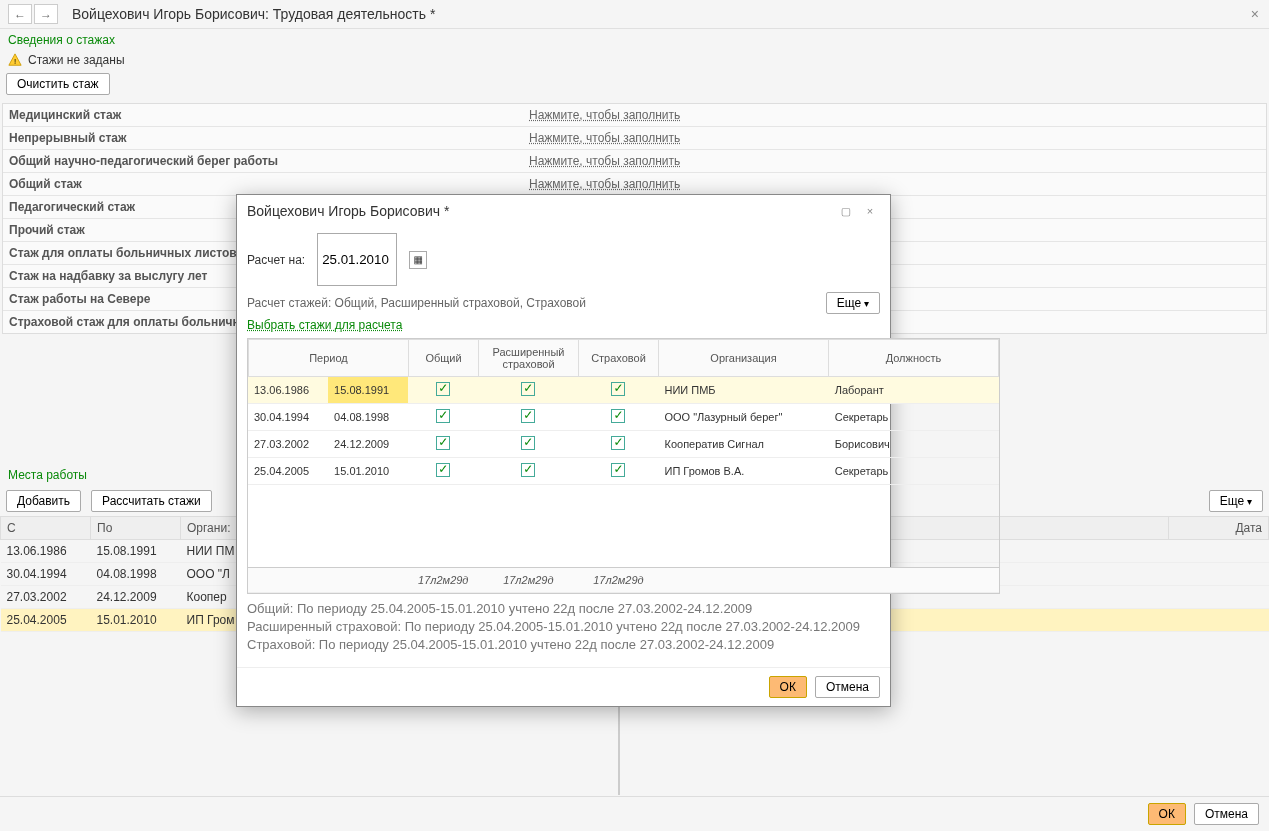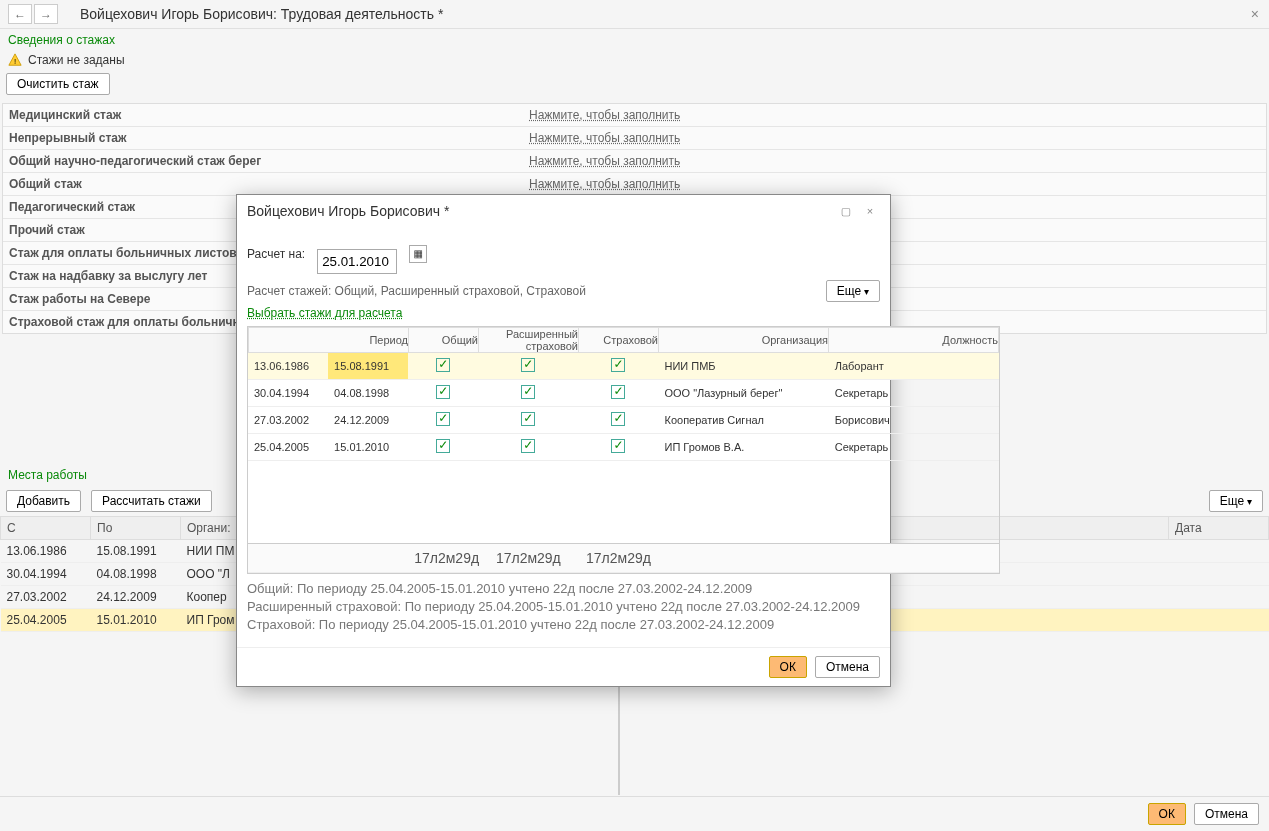--- a/index.html
+++ b/index.html
@@ -1,21 +1,21 @@
 <!DOCTYPE html>
 <html><head>
 <meta charset="utf-8">
 <style>
 * { box-sizing: border-box; margin: 0; padding: 0; }
 body { font-family: Arial, sans-serif; font-size: 12px; background: #f5f5f5; color: #333; width: 1269px; height: 831px; position: relative; overflow: hidden; }
 
 
 .topnav { display: flex; align-items: center; padding: 4px 8px; background: #f5f5f5; border-bottom: 1px solid #e0e0e0; position: relative; }
 .nav-arrow { width: 24px; height: 20px; border: 1px solid #ccc; background: #fff; display: flex; align-items: center; justify-content: center; cursor: pointer; margin-right: 2px; color: #666; }
-.page-title { margin-left: 20px; font-size: 14px; color: #333; text-align: right; }
+.page-title { margin-left: 12px; font-size: 14px; color: #333; text-align: right; }
 .close-x { position: absolute; right: 10px; top: 6px; cursor: pointer; color: #888; font-size: 14px; }
 
 
 .section-hdr { color: #0a8a0a; padding: 4px 8px; font-size: 12px; }
 
 
 .warn-row { display: flex; align-items: center; padding: 2px 8px; gap: 6px; }
 .warn-icon { width: 14px; height: 14px; }
 
 
@@ -41,38 +41,38 @@
 .bg-table td { padding: 4px 6px; border-bottom: 1px solid #eee; }
 .bg-table tr.sel td { background: #fff3c0; }
 
 
 .modal { position: absolute; left: 236px; top: 194px; width: 655px; background: #fff; border: 1px solid #888; box-shadow: 0 4px 20px rgba(0,0,0,0.3); }
 .modal-title { display: flex; align-items: center; padding: 8px 10px; font-size: 14px; color: #333; }
 .modal-title .spacer { flex: 1; }
 .modal-ctrl { width: 20px; height: 16px; display: flex; align-items: center; justify-content: center; cursor: pointer; color: #888; font-size: 11px; margin-left: 4px; }
 .modal-body { padding: 6px 10px; }
 .field-row { display: flex; align-items: center; gap: 12px; margin-bottom: 6px; }
-.date-input { border: 1px solid #aaa; padding: 4px 4px; width: 80px; margin-top: 16px; }
+.date-input { border: 1px solid #aaa; padding: 18px 4px; width: 80px; }
 .cal-icon { width: 18px; height: 18px; border: 1px solid #aaa; display: flex; align-items: center; justify-content: center; cursor: pointer; font-size: 10px; }
 .info-row { display: flex; align-items: center; margin-bottom: 4px; }
 .info-row .info-text { color: #666; }
 .info-row .right { margin-left: auto; }
 .link { color: #0a8a0a; text-decoration: underline dotted; cursor: pointer; }
 
 
 .mtable { width: 100%; border-collapse: collapse; border: 1px solid #ccc; }
-.mtable th { background: #fafafa; text-align: right; border: 1px solid #ddd; font-weight: normal; color: #555; font-size: 11px; }
+.mtable th { background: #fafafa; text-align: center; padding: 6px; border: 1px solid #ddd; font-weight: normal; color: #555; font-size: 11px; }
 .mtable td { padding: 5px 6px; border-bottom: 1px solid #eee; font-size: 11px; }
 .mtable tr.hl td { background: #fffbe0; }
 .mtable tr.hl td.sel-cell { background: #ffe87a; }
 .mtable tbody { display: block; height: 190px; overflow: hidden; }
 .mtable thead, .mtable tbody tr, .mtable tfoot tr { display: table; width: 100%; table-layout: fixed; }
 .chk { display: inline-block; width: 14px; height: 14px; border: 1px solid #4a9; position: relative; }
 .chk::after { content: "✓"; position: absolute; top: -2px; left: 1px; color: #0a8a0a; font-size: 12px; }
-.mtable tfoot td { border-top: 1px solid #ccc; background: #fafafa; text-align: center; padding: 6px; font-size: 14px; color: #555; }
+.mtable tfoot td { border-top: 1px solid #ccc; background: #fafafa; text-align: center; padding: 6px; font-size: 11px; color: #555; font-style: italic; }
 
 .col-period-s { width: 80px; }
 .col-period-e { width: 80px; }
 .col-chk { width: 70px; text-align: center; }
 .col-chk2 { width: 100px; text-align: center; }
 .col-chk3 { width: 80px; text-align: center; }
 .col-org { width: 170px; }
 .col-pos { width: 170px; }
 
 .note-block { color: #777; font-size: 13px; padding: 6px 0; line-height: 1.4; }
@@ -110,21 +110,21 @@
 <div class="staj-list">
   <div class="staj-row">
       <div class="staj-label">Медицинский стаж</div>
       <span class="staj-link">Нажмите, чтобы заполнить</span>
     </div>
   <div class="staj-row">
       <div class="staj-label">Непрерывный стаж</div>
       <span class="staj-link">Нажмите, чтобы заполнить</span>
     </div>
   <div class="staj-row">
-      <div class="staj-label">Общий научно-педагогический стаж берег</div>
+      <div class="staj-label">Общий научно-педагогический берег работы</div>
       <span class="staj-link">Нажмите, чтобы заполнить</span>
     </div>
   <div class="staj-row">
       <div class="staj-label">Общий стаж</div>
       <span class="staj-link">Нажмите, чтобы заполнить</span>
     </div>
   <div class="staj-row">
       <div class="staj-label">Педагогический стаж</div>
     </div>
   <div class="staj-row">
@@ -151,21 +151,21 @@
     <button class="btn">Рассчитать стажи</button>
     <div class="toolbar-right"><button class="btn btn-more">Еще</button></div>
   </div>
   <table class="bg-table">
     <thead>
         <tr>
       <th style="width:90px;">С</th>
       <th style="width:90px;">По</th>
       <th style="width:60px;">Органи:</th>
       <th></th>
-      <th style="width:100px;">Дата</th>
+      <th style="width:100px;text-align:right;">Дата</th>
     </tr>
       </thead>
     <tbody>
       <tr>
           <td>13.06.1986</td>
           <td>15.08.1991</td>
           <td>НИИ ПМ</td>
           <td></td>
           <td></td>
         </tr>

